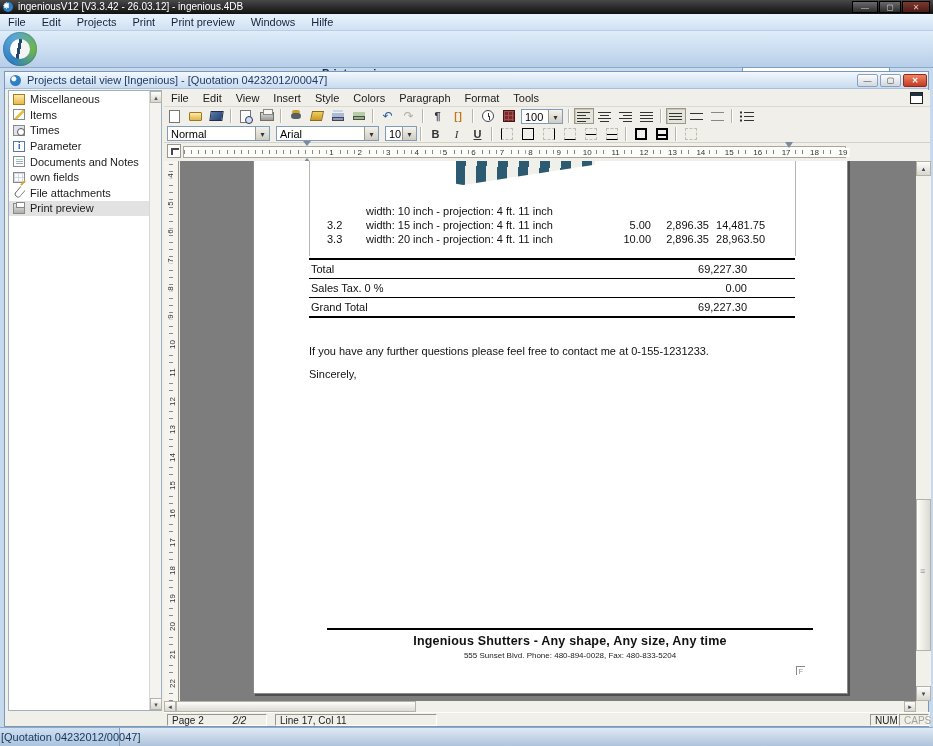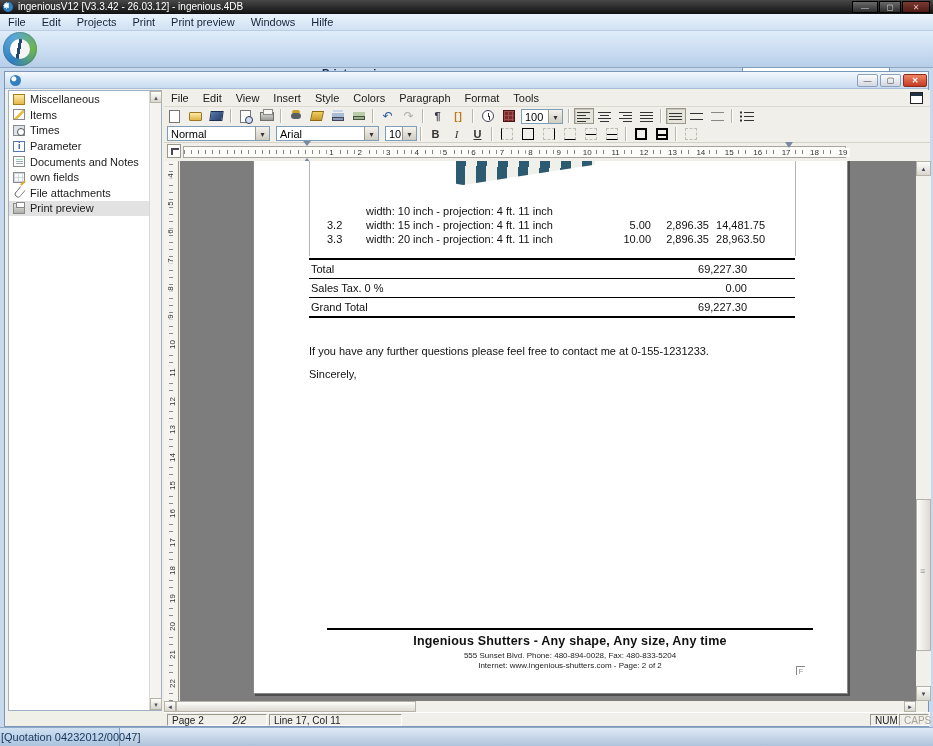--- a/index.html
+++ b/index.html
@@ -218,21 +218,21 @@
   #hs-right { right:0; top:0; width:12px; height:11px; font-size:7px; line-height:10px; }
   #hs-thumb { position:absolute; left:12px; top:0; width:240px; height:11px; background:linear-gradient(#fdfdfb,#dcdad2); border:1px solid #b5b2a8; }
   #hs-left::after{content:"◂";} #hs-right::after{content:"▸";}
 
   
   #statusbar { position:absolute; left:159px; top:640px; width:766px; height:14px; background:#f1efe9;
     border-top:1px solid #fff; font-size:10px; color:#222; }
   .spanel { position:absolute; top:1px; height:12px; border:1px solid; border-color:#9a978c #fff #fff #9a978c;
     background:#f1efe9; line-height:11px; padding:0 4px; }
   #sp-page { left:3px; width:100px; } #sp-page .p2 { margin-left:26px;font-style:italic; }
-  #sp-pos { left:105px; width:133px; }
+  #sp-pos { left:111px; width:162px; }
   #sp-num { left:706px; width:28px; text-align:center; }
   #sp-caps { left:735px; width:30px; text-align:center; color:#a5a298; }
 
   
   #taskbar { position:absolute; left:0; top:727px; width:933px; height:19px;
     background:linear-gradient(#e0eaf6,#aec3da); border-top:1px solid #8fa9c6; }
   #task-tab { position:absolute; left:0; top:0; width:120px; height:19px;
     background:linear-gradient(#cfe0f2,#a9c2dc); border-right:1px solid #7e9ab8;
     font-size:11px; color:#17365c; line-height:18px; padding-left:1px; white-space:nowrap; }
 </style>
@@ -315,20 +315,21 @@
       <span id="filter-cb"></span>
       <span>Apply filter after search?</span>
     </div>
     <div id="binoculars"></div>
     <div id="search-caret">▾</div>
   </div>
 
   <div id="innerwin">
     <div id="innertitle">
       <span class="ico"></span>
+      <span class="ttext">Projects detail view [Ingenious] - [Quotation 04232012/00047]</span>
       <span class="iwbtn" id="iw-min"></span>
       <span class="iwbtn" id="iw-max"></span>
       <span class="iwbtn" id="iw-close"></span>
     </div>
 
     <div id="sidebar">
       <div>
 
           <div class="srow">
             <span class="sicon ic-folder-icon"></span>
@@ -679,21 +680,20 @@
               <span class="tval">69,227.30</span>
             </div>
           </div>
 
         <div id="closing">If you have any further questions please feel free to contact me at 0-155-1231233.</div>
         <div id="signature">Sincerely,</div>
 
         <div id="docfooter">
           <div id="f-title">Ingenious Shutters - Any shape, Any size, Any time</div>
           <div id="f-line2">555 Sunset Blvd. Phone: 480-894-0028, Fax: 480-833-5204</div>
-          <div id="f-line3">Internet: www.ingenious-shutters.com   -   Page: 2 of 2</div>
           <span id="f-anchor">F</span>
         </div>
       </div>
     </div>
 
     <div id="vscroll">
       <span class="scroll-btn" id="vs-up"></span>
       <div id="vs-thumb"></div>
       <span class="scroll-btn" id="vs-down"></span>
     </div>

